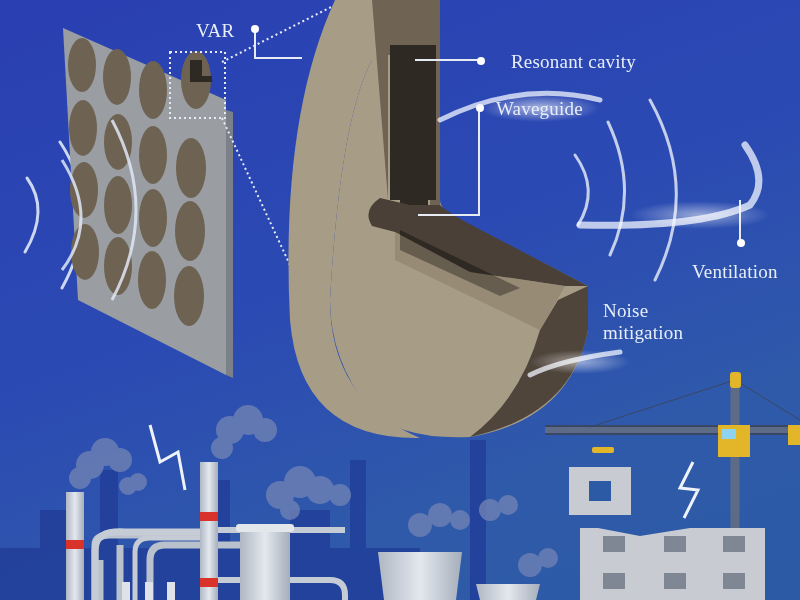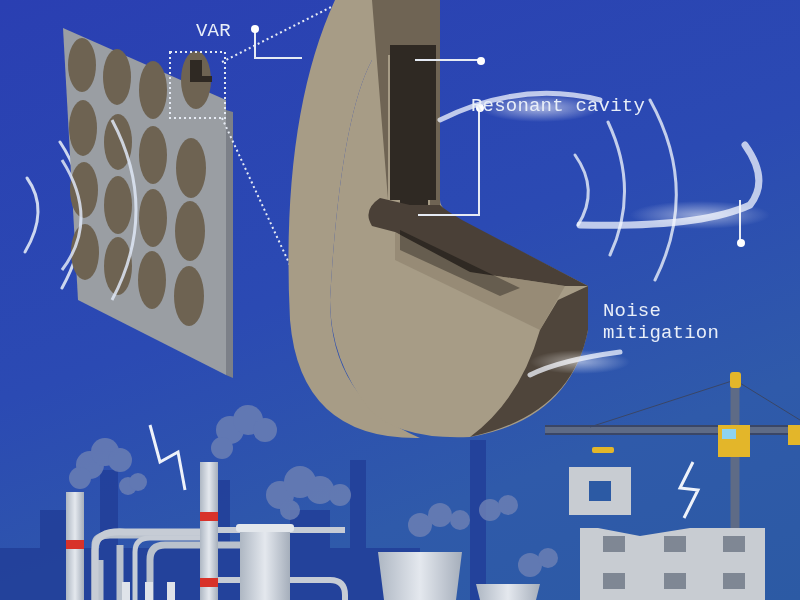--- a/index.html
+++ b/index.html
@@ -1,20 +1,20 @@
 <!DOCTYPE html>
 <html><head>
 <meta charset="utf-8">
 <style>
   html,body{margin:0;padding:0;}
   body{width:800px;height:600px;overflow:hidden;background:#2a47b0;}
   .scene{position:relative;width:800px;height:600px;overflow:hidden;
     background:linear-gradient(160deg,#2a3fb2 0%,#2b4ab3 45%,#2f5aaa 75%,#2c5aa4 100%);}
   svg.art{position:absolute;left:0;top:0;}
-  .lbl{position:absolute;color:#e8eef8;font-family:Liberation Mono, monospace;font-size:19px;line-height:22px;letter-spacing:0.2px;white-space:nowrap;}
+  .lbl{position:absolute;color:#e8eef8;font-family:Liberation Serif, serif;font-size:19px;line-height:22px;letter-spacing:0.2px;white-space:nowrap;}
 </style>
 </head>
 <body>
 
 <div class="scene">
 <svg class="art" width="800" height="600" viewBox="0 0 800 600">
   <defs>
     <radialGradient id="glow" cx="50%" cy="50%" r="50%">
       <stop offset="0%" stop-color="#ffffff" stop-opacity="0.85"></stop>
       <stop offset="100%" stop-color="#ffffff" stop-opacity="0"></stop>
@@ -203,16 +203,18 @@
     <path d="M440 120 Q520 80 600 100" stroke-width="5"></path>
     <path d="M580 225 Q700 228 750 205 Q770 180 745 145" stroke-width="7"></path>
     <path d="M530 375 Q560 360 620 352" stroke-width="5"></path>
   </g>
   <ellipse cx="540" cy="108" rx="60" ry="14" fill="url(#glow)" opacity="0.7"></ellipse>
   <ellipse cx="700" cy="215" rx="70" ry="14" fill="url(#glow)" opacity="0.6"></ellipse>
   <ellipse cx="580" cy="362" rx="50" ry="12" fill="url(#glow)" opacity="0.6"></ellipse>
 </svg>
 
 <div class="lbl" style="left:196px;top:20px;">VAR</div>
-<div class="lbl" style="left:471px;top:51px;margin-top:44px;">Resonant cavity</div>
+<div class="lbl" style="left:511px;top:51px;">Resonant cavity</div>
+<div class="lbl" style="left:496px;top:98px;">Waveguide</div>
+<div class="lbl" style="left:692px;top:261px;">Ventilation</div>
 <div class="lbl" style="left:603px;top:300px;">Noise</div>
 <div class="lbl" style="left:603px;top:322px;text-align:right;">mitigation</div>
 </div>
 
 </body></html>

